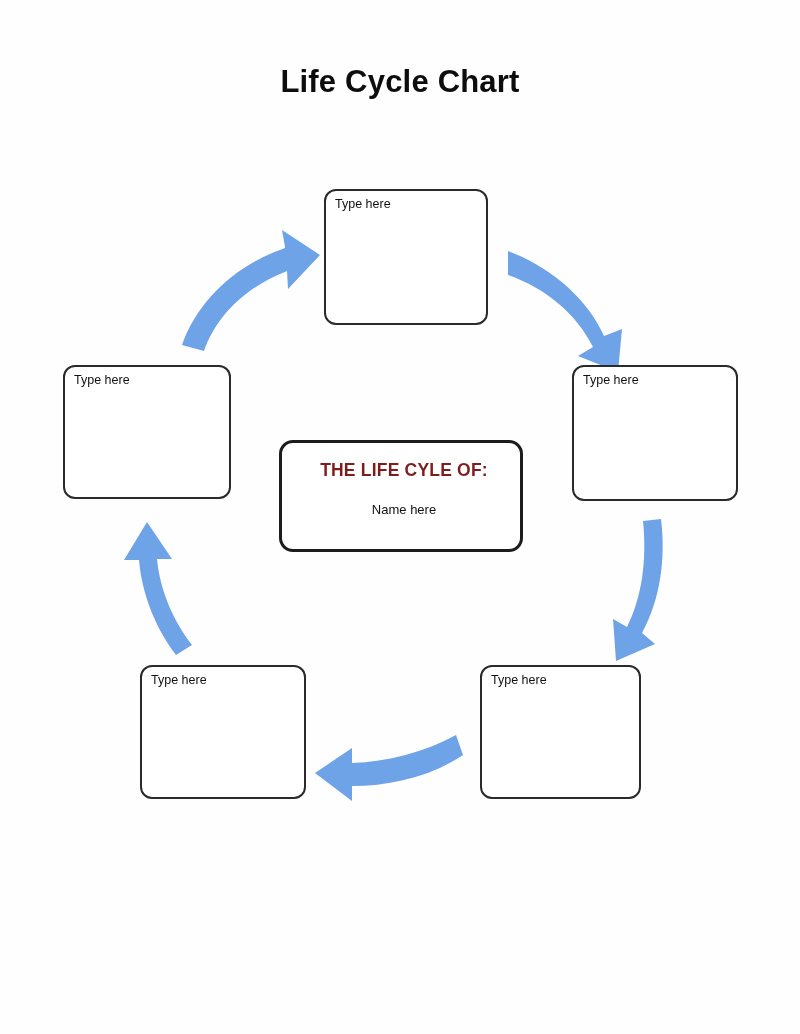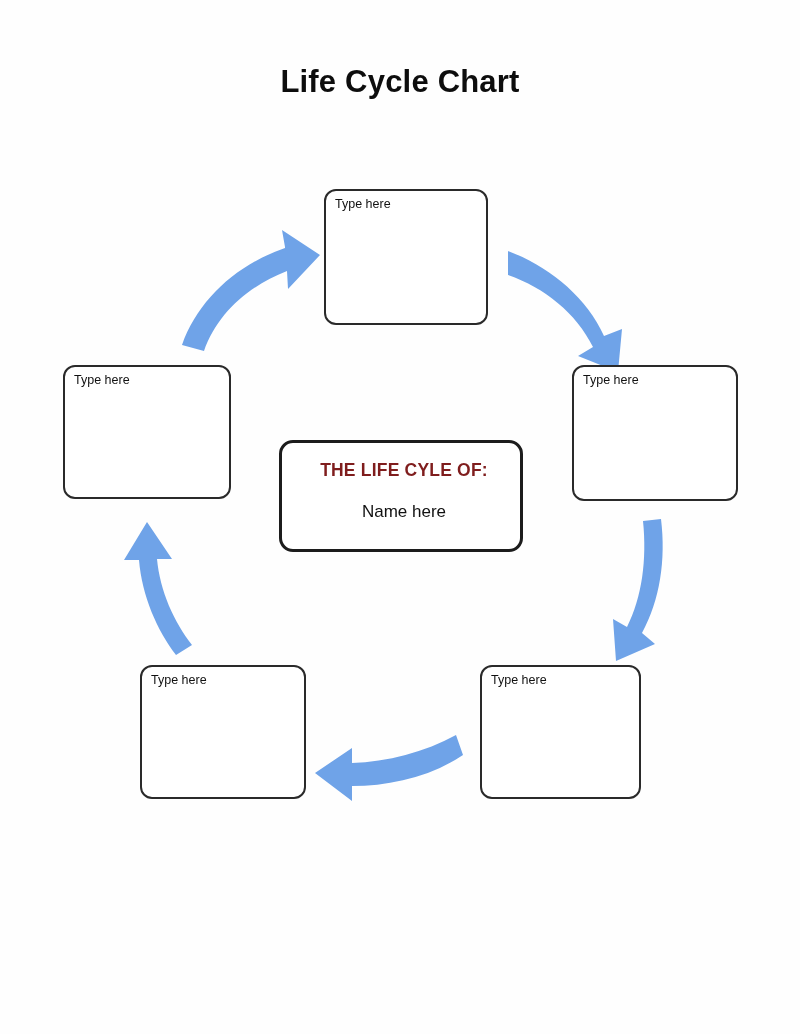--- a/index.html
+++ b/index.html
@@ -59,21 +59,21 @@
     text-align:center;
     font-size:17.5px;
     font-weight:bold;
     color:#7f1d1d;
     letter-spacing:0.2px;
   }
   #node-center .center-sub{
     position:absolute;
     left:0;top:59px;width:244px;
     text-align:center;
-    font-size:17px;
+    font-size:13px;
     color:#111111;
   }
 
   #arrows{
     position:absolute;
     left:0;top:0;width:800px;height:1034px;
     pointer-events:none;
   }
 </style>
 </head>

